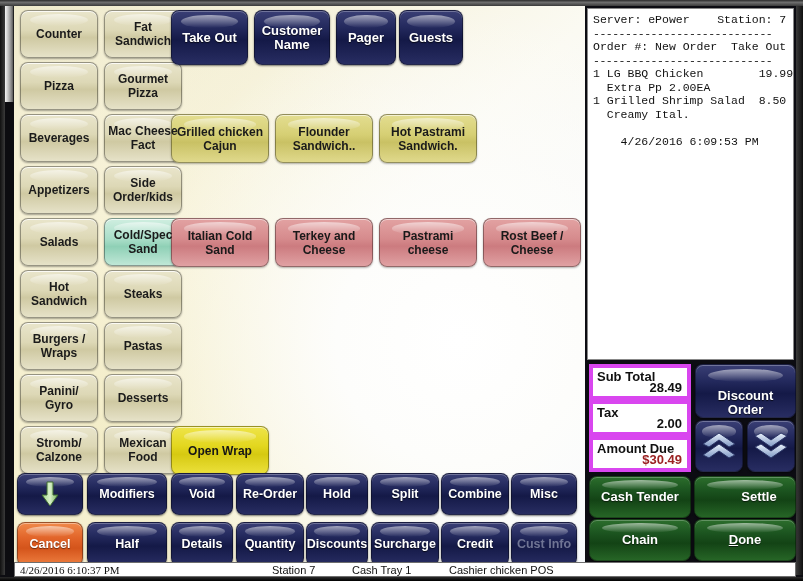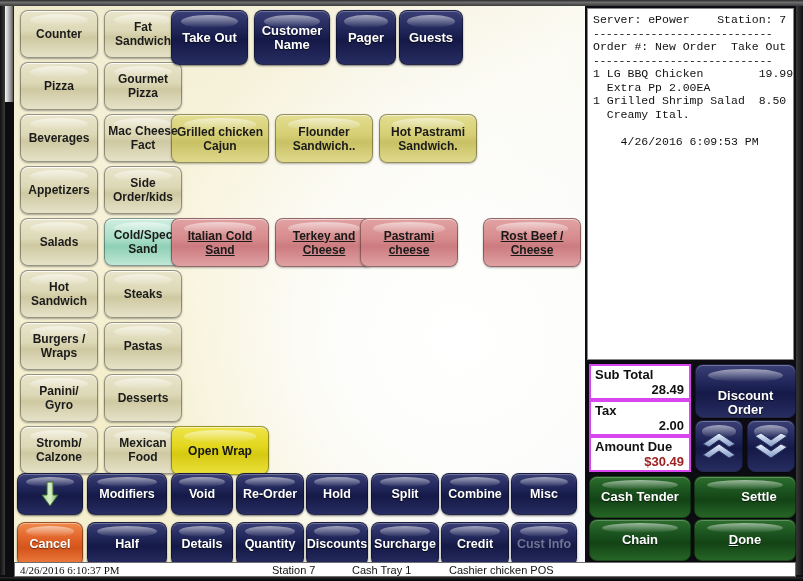--- a/index.html
+++ b/index.html
@@ -116,21 +116,20 @@
   .item-olive {
     color:#1a1a1a;
     background:linear-gradient(180deg,#e3dd90 0%,#d6cf74 42%,#c9c164 58%,#e0d98c 100%);
     box-shadow:inset 0 1px 0 rgba(255,255,255,.6), 0 1px 2px rgba(0,0,0,.3);
   }
   
   .item-rose {
     color:#1a1a1a;
     background:linear-gradient(180deg,#e2a2a2 0%,#d68b8d 42%,#cc7b7f 58%,#e0a1a3 100%);
     box-shadow:inset 0 1px 0 rgba(255,255,255,.55), 0 1px 2px rgba(0,0,0,.3);
-    text-decoration:underline;
   }
   
   .item-yellow {
     color:#161616;
     background:linear-gradient(180deg,#eee449 0%,#e3d71f 40%,#d6c911 58%,#ece13c 100%);
     box-shadow:inset 0 1px 0 rgba(255,255,255,.6), 0 1px 2px rgba(0,0,0,.3);
   }
 
   
   .receipt {
@@ -144,21 +143,21 @@
     color:#111;
     white-space:pre;
     overflow:hidden;
   }
   .receipt .rule { letter-spacing:-.5px; }
 
   
   .tot-box {
     position:absolute;
     background:#fff;
-    border:2px solid #d946ef;
+    border:4px solid #d946ef;
     font-weight:bold;
     color:#111;
     font-size:13px;
     padding-left:20px;
   }
   .tot-label { position:absolute; left:4px; top:1px; }
   .tot-val   { position:absolute; right:5px; bottom:1px; font-weight:bold; }
   .tot-val.due { color:#9b2222; }
 
   
@@ -292,21 +291,21 @@
           <span class="lbl">Hot Pastrami Sandwich.</span>
         </div>
         <div class="btn item-rose" style="left: 157px; top: 212px; width: 98px; height: 49px;">
           <span class="gloss"></span>
           <span class="lbl">Italian Cold Sand</span>
         </div>
         <div class="btn item-rose" style="left: 261px; top: 212px; width: 98px; height: 49px;">
           <span class="gloss"></span>
           <span class="lbl">Terkey and Cheese</span>
         </div>
-        <div class="btn item-rose" style="left: 346px; top: 212px; width: 98px; height: 49px;">
+        <div class="btn item-rose" style="left: 365px; top: 212px; width: 98px; height: 49px;">
           <span class="gloss"></span>
           <span class="lbl">Pastrami cheese</span>
         </div>
         <div class="btn item-rose" style="left: 469px; top: 212px; width: 98px; height: 49px;">
           <span class="gloss"></span>
           <span class="lbl">Rost Beef / Cheese</span>
         </div>
         <div class="btn item-yellow" style="left: 157px; top: 420px; width: 98px; height: 49px;">
           <span class="gloss"></span>
           <span class="lbl">Open Wrap</span>

